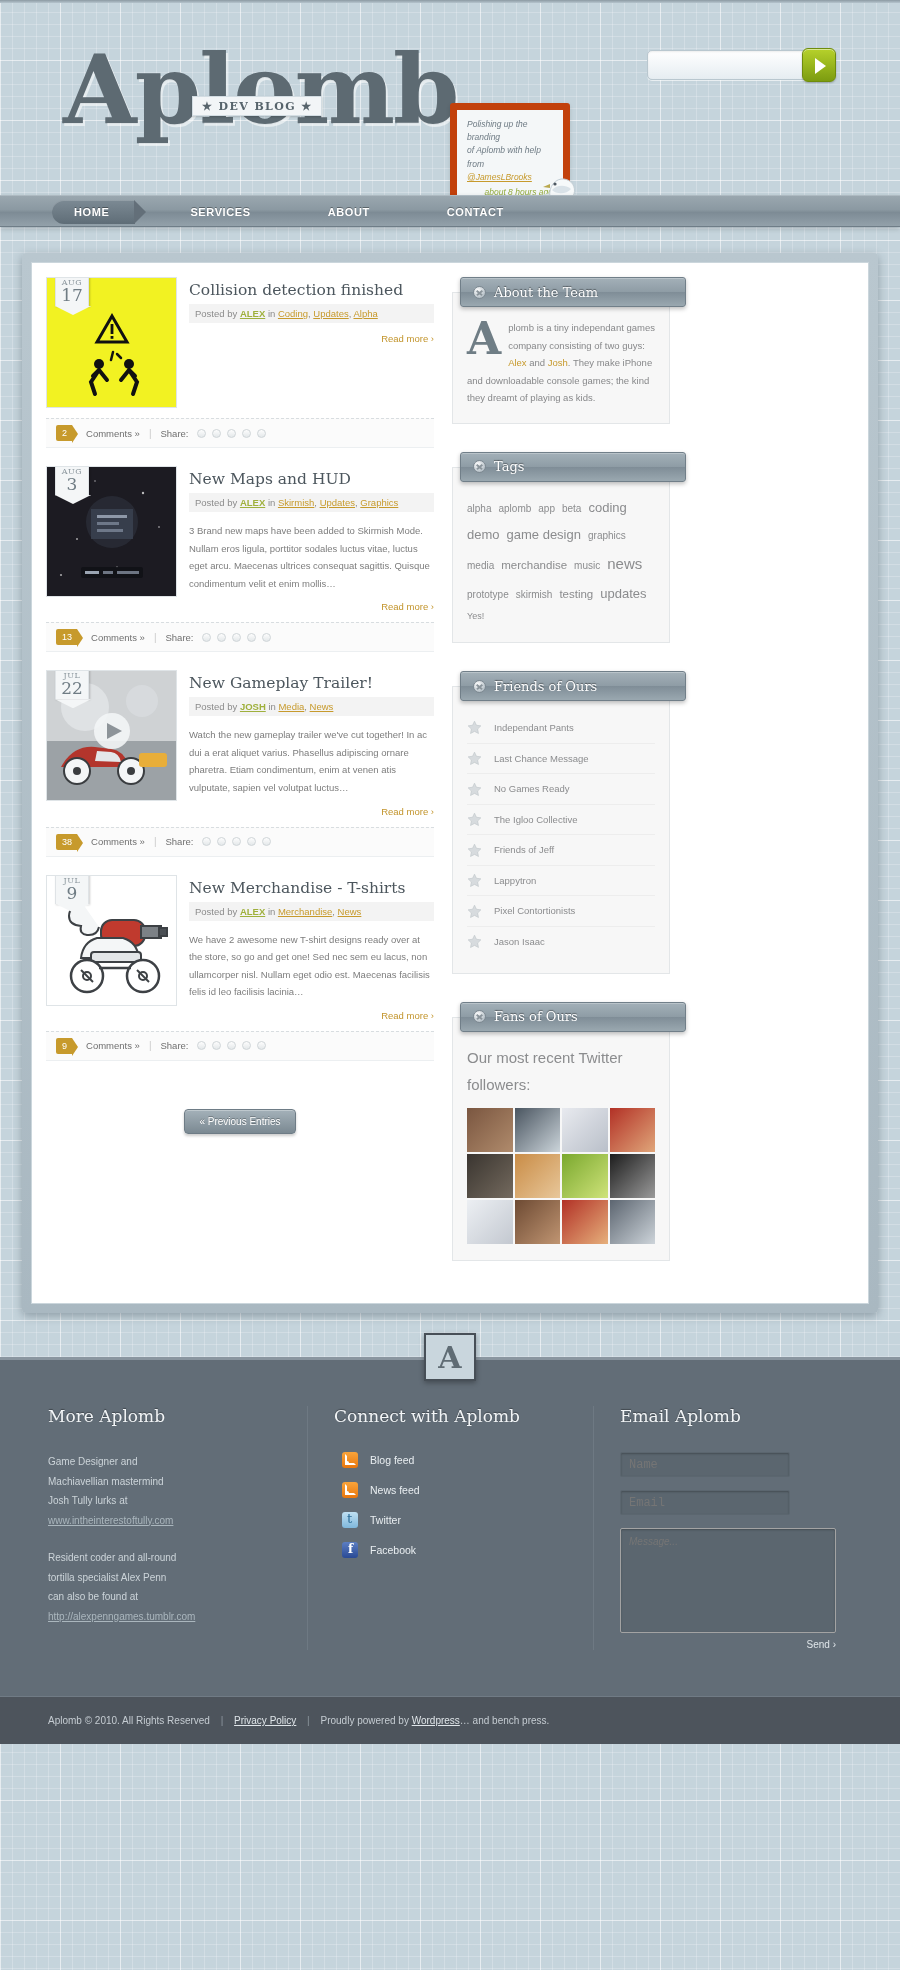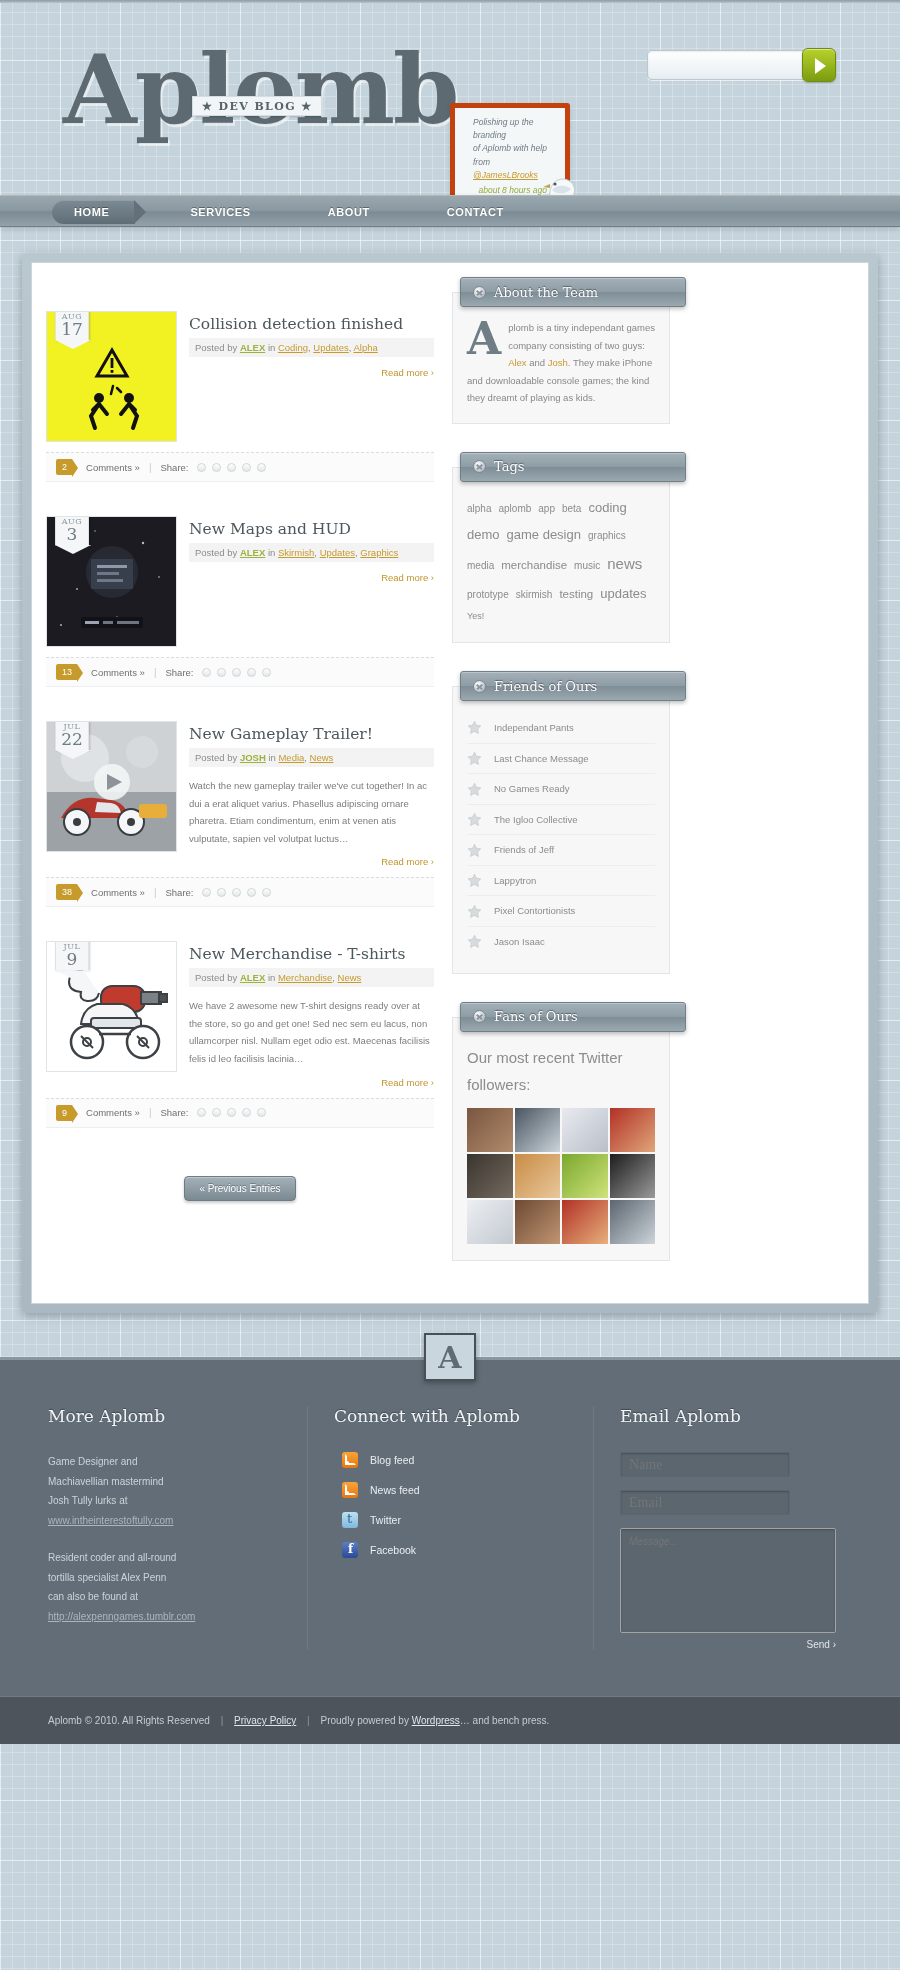--- a/index.html
+++ b/index.html
@@ -71,22 +71,22 @@
   }
   .search-go:after{
     content:""; position:absolute; left:12px; top:9px;
     border-left:11px solid #fff; border-top:8px solid transparent;
     border-bottom:8px solid transparent;
   }
 
   
   .tweet {
     position:absolute; left:450px; top:103px; width:120px;
-    background:#f4f7f8; border:5px solid #c2410c; border-radius:3px;
-    padding:8px 18px 9px; font-style:italic; font-size:8.5px;
+    background:#f4f7f8; border:7px solid #c2410c; border-radius:3px;
+    padding:8px 10px 9px; font-style:italic; font-size:8.5px;
     line-height:1.55; color:#6e7b84;
     box-shadow:0 2px 4px rgba(0,0,0,.12);
   }
   .tweet:after{
     content:""; position:absolute; left:80px; bottom:-11px;
     border-top:12px solid #f4f7f8; border-right:13px solid transparent;
   }
   .tweet .handle { color:#c79a2c; display:block; }
   .tweet .ago { color:#93ab3d; display:block; text-align:right; margin-top:2px;}
   .bird {
@@ -123,21 +123,21 @@
     background:linear-gradient(#b9c7cf,#a9b8c1);
     border-radius:4px;
     box-shadow:0 3px 10px rgba(40,55,65,.35);
   }
   .shell-inner{ background:#fff; border:1px solid #cbd6dc; padding:14px; display:flex; gap:18px;}
   .col-main{ width:388px; }
   .col-side{ width:218px; }
 
   
   .post{ position:relative; margin-bottom:6px; }
-  .post-row{ display:flex; gap:12px;margin-top:34px; }
+  .post-row{ display:flex; gap:12px; }
   .thumb{
     position:relative; width:131px; height:131px; flex:0 0 131px;
     border:1px solid #dfe4e7; background:#fafafa; overflow:hidden;
   }
   .datetag{
     position:absolute; left:8px; top:-4px; width:34px; z-index:5;
     background:#f4f6f7; border:1px solid #dfe3e6; border-bottom:0;
     text-align:center; padding:3px 0 0;
     box-shadow:1px 1px 2px rgba(0,0,0,.2);
     font-family:"DejaVu Serif", serif;
@@ -287,22 +287,22 @@
     background:none;
   }
   .ficon.tw{ background:linear-gradient(#bfe0f2,#7fb8dc); position:relative;}
   .ficon.tw:after{ content:"t"; position:absolute; left:5px; top:-1px; color:#2b6c96; font-size:13px; font-family:"DejaVu Serif",serif;}
   .ficon.fb{ background:linear-gradient(#5c7ec2,#2a4a95); position:relative;}
   .ficon.fb:after{ content:"f"; position:absolute; left:6px; top:0px; color:#fff; font-size:12px; font-weight:bold; font-family:"DejaVu Serif",serif;}
 
   .finput{
     display:block; width:170px; height:25px; margin-bottom:13px;
     background:#5b666f; border:1px solid #5b666f; border-radius:2px;
-    color:#aeb8bf; font-size:14px; padding:0 8px; outline:none;
-    font-family:Liberation Serif, serif;
+    color:#aeb8bf; font-size:12px; padding:0 8px; outline:none;
+    font-family:Liberation Mono, monospace;
     box-shadow:inset 0 1px 2px rgba(0,0,0,.25);
   }
   .ftextarea{
     display:block; width:216px; height:105px; margin-bottom:6px;
     background:#5b666f; border:1px solid #a3a3a3; border-radius:2px;
     color:#aeb8bf; font-size:10px; padding:7px 8px; outline:none; resize:none;
     font-family:"Liberation Sans", sans-serif; font-style:italic;
     box-shadow:inset 0 1px 2px rgba(0,0,0,.25);
   }
   .sendlink{ display:block; width:216px; text-align:right; font-size:10px; color:#dfe5e9; text-decoration:none;}
@@ -448,20 +448,21 @@
             <div class="post-body">
               <h2 class="post-title">New Maps and HUD</h2>
               <div class="meta">
                 <span>Posted by</span>
                 <a href="#" class="author">ALEX</a>
                 <span>in</span>
                 <a href="#" class="cat">Skirmish</a>,
                 <a href="#" class="cat">Updates</a>,
                 <a href="#" class="cat">Graphics</a>
               </div>
+              <p class="excerpt">3 Brand new maps have been added to Skirmish Mode. Nullam eros ligula, porttitor sodales luctus vitae, luctus eget arcu. Maecenas ultrices consequat sagittis. Quisque condimentum velit et enim mollis…</p>
               <a href="#" class="readmore">Read more ›</a>
             </div>
           </div>
           <div class="postfoot">
             <span class="cbadge">13</span>
             <a href="#" class="clink">Comments »</a>
             <span class="sep">|</span>
             <span class="share-lbl">Share:</span>
             <span class="share-dots">
               <span class="sdot"></span>

